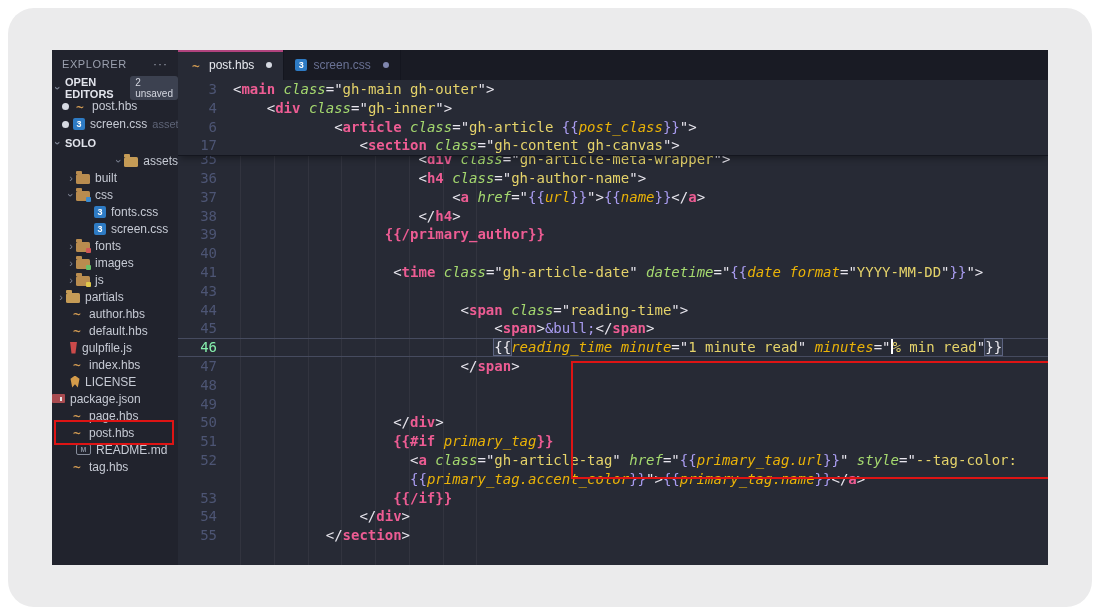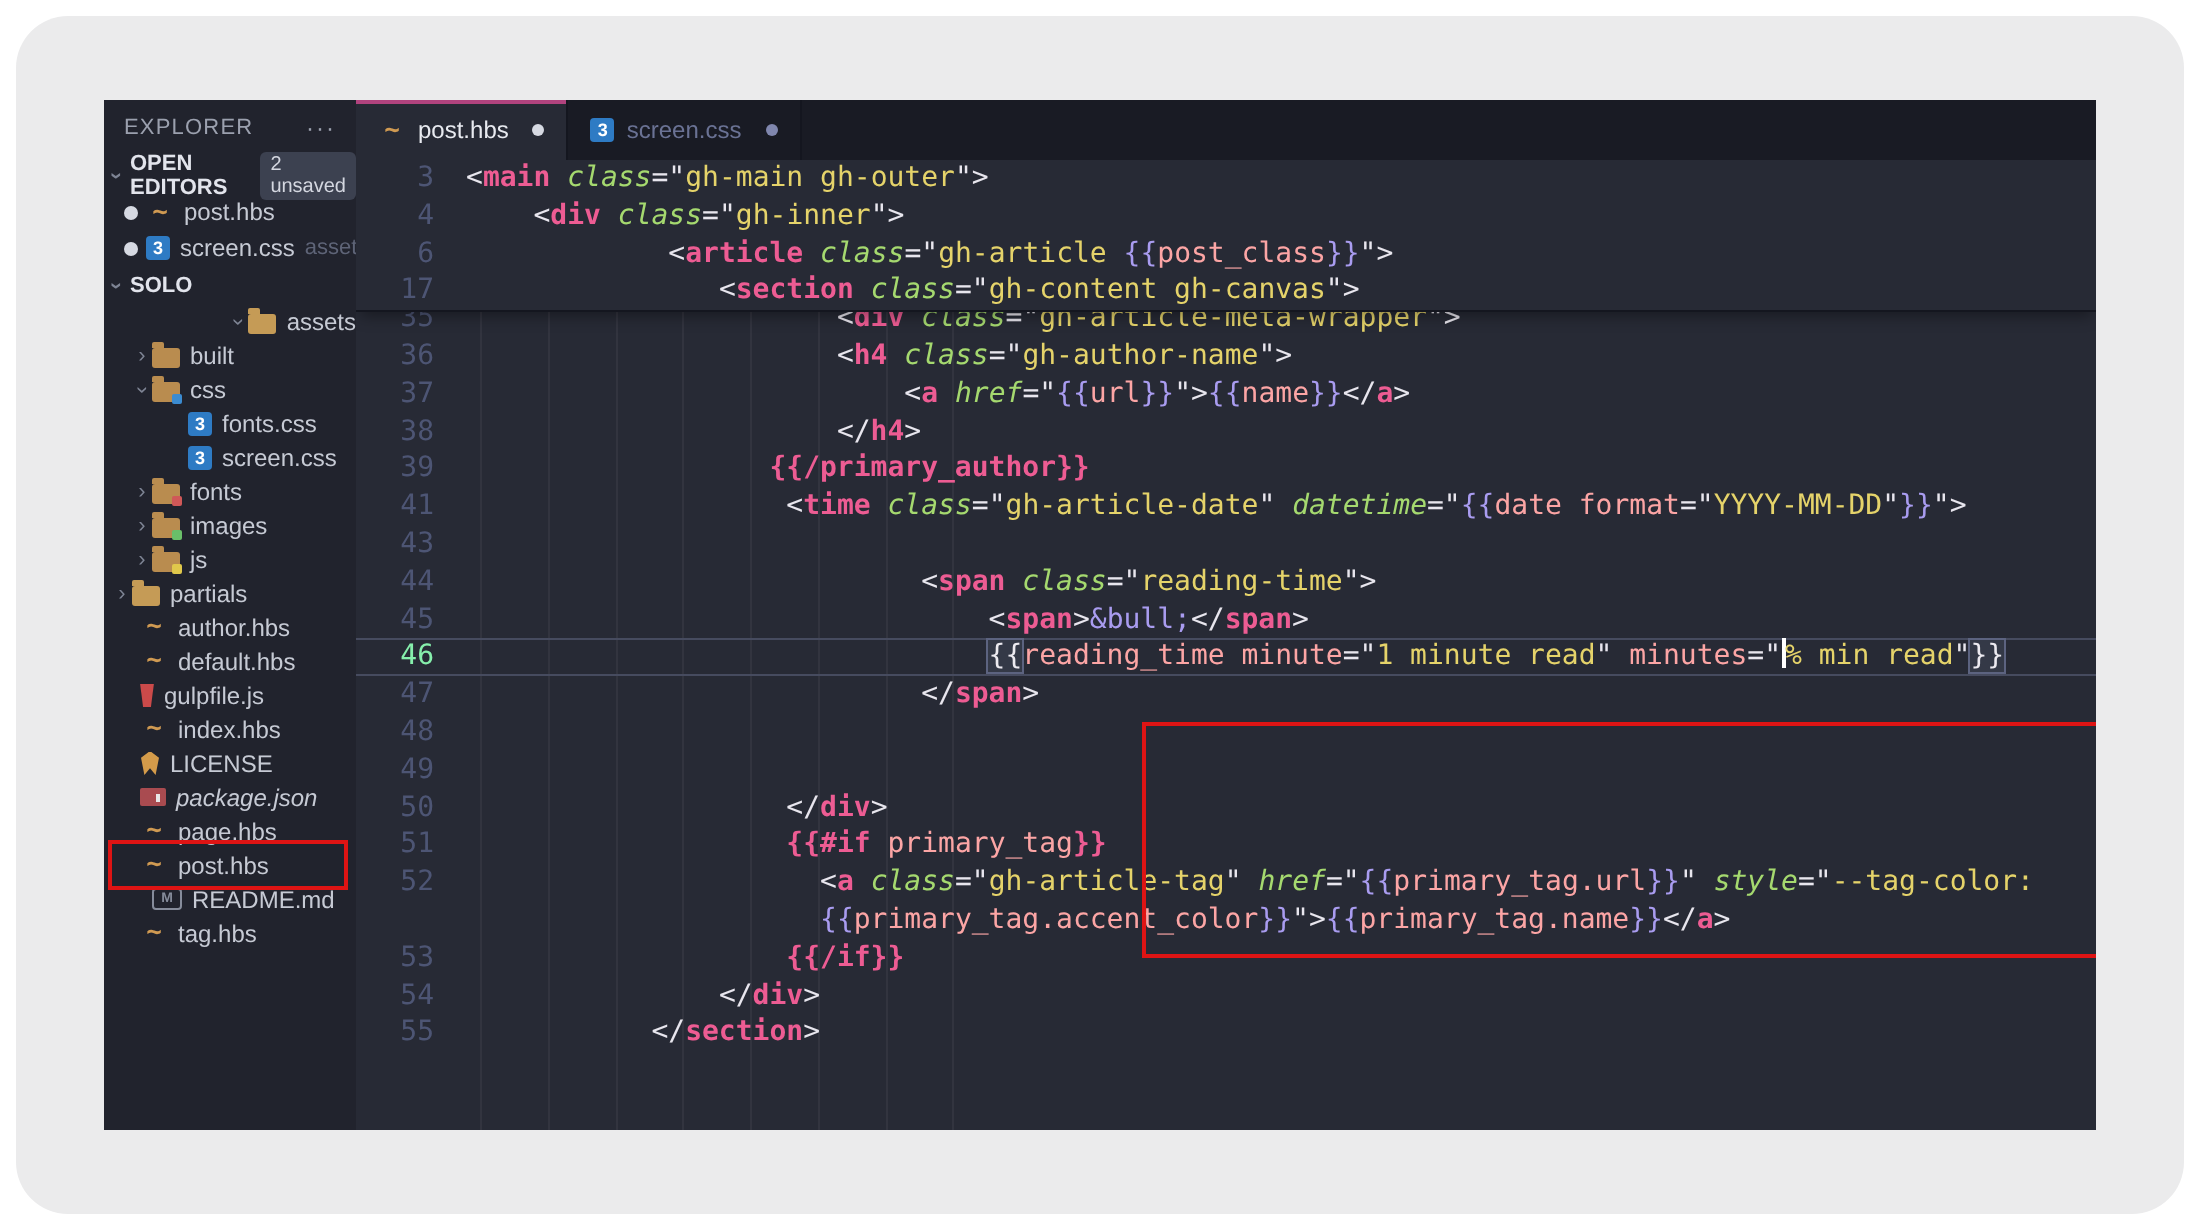--- a/index.html
+++ b/index.html
@@ -59,21 +59,21 @@
   .code-row.cur{box-shadow:inset 0 1px 0 #464b5f, inset 0 -1px 0 #464b5f;}
   .ln{width:55px;flex-shrink:0;text-align:right;padding-right:16px;box-sizing:border-box;
       color:#4d5574;user-select:none;}
   .cur .ln{color:#86efac;}
   .lc{white-space:pre;}
   .tk-pu,.tk-pl{color:#e8e6ee;}
   .tk-tag,.tk-blk{color:#ed5c93;font-weight:bold;}
   .tk-attr{color:#a5d96f;font-style:italic;}
   .tk-str{color:#e5d36a;}
   .tk-mus,.tk-ent{color:#a99cf0;}
-  .tk-var{color:#fca5a5;}
+  .tk-var{color:#eab308;font-style:italic;}
   .tk-bh{color:#eceaf0;background:rgba(125,135,170,.16);box-shadow:0 0 0 1px #5c6380;}
   .cursor{display:inline-block;width:2px;height:15px;background:#ffffff;vertical-align:-2px;}
   
   .anno{position:absolute;border:2px solid #de1414;z-index:6;pointer-events:none;}
   #anno-file{left:2px;top:370px;width:116px;height:21px;}
   #anno-code{left:393px;top:281px;width:596px;height:114px;}
 </style>
 </head>
 <body>
 
@@ -172,21 +172,21 @@
           <span class="lbl">gulpfile.js</span>
         </div>
         <div class="trow" style="padding-left: 18px;">
           <span class="ic icon-hbs">~</span>
           <span class="lbl">index.hbs</span>
         </div>
         <div class="trow" style="padding-left: 18px;">
           <span class="ic icon-ribbon"></span>
           <span class="lbl">LICENSE</span>
         </div>
-        <div class="trow" style="padding-left: 18px; font-style: italic;">
+        <div class="trow" style="">
           <span class="ic icon-npm"></span>
           <span class="lbl">package.json</span>
         </div>
         <div class="trow" style="padding-left: 18px;">
           <span class="ic icon-hbs">~</span>
           <span class="lbl">page.hbs</span>
         </div>
         <div class="trow" style="padding-left: 18px;">
           <span class="ic icon-hbs">~</span>
           <span class="lbl">post.hbs</span>
@@ -260,20 +260,24 @@
           </div>
           <div class="code-row">
             <span class="ln">38</span>
             <span class="lc">                      <span class="tk-pu">&lt;/</span><span class="tk-tag">h4</span><span class="tk-pu">&gt;</span></span>
           </div>
           <div class="code-row">
             <span class="ln">39</span>
             <span class="lc">                  <span class="tk-blk">{{/primary_author}}</span></span>
           </div>
           <div class="code-row">
+            <span class="ln">40</span>
+            <span class="lc"></span>
+          </div>
+          <div class="code-row">
             <span class="ln">41</span>
             <span class="lc">                   <span class="tk-pu">&lt;</span><span class="tk-tag">time</span><span class="tk-pl"> </span><span class="tk-attr">class</span><span class="tk-pu">="</span><span class="tk-str">gh-article-date</span><span class="tk-pu">" </span><span class="tk-attr">datetime</span><span class="tk-pu">="</span><span class="tk-mus">{{</span><span class="tk-var">date</span><span class="tk-pl"> </span><span class="tk-var">format</span><span class="tk-pu">="</span><span class="tk-str">YYYY-MM-DD</span><span class="tk-pu">"</span><span class="tk-mus">}}</span><span class="tk-pu">"&gt;</span></span>
           </div>
           <div class="code-row">
             <span class="ln">43</span>
             <span class="lc"></span>
           </div>
           <div class="code-row">
             <span class="ln">44</span>
             <span class="lc">                           <span class="tk-pu">&lt;</span><span class="tk-tag">span</span><span class="tk-pl"> </span><span class="tk-attr">class</span><span class="tk-pu">="</span><span class="tk-str">reading-time</span><span class="tk-pu">"&gt;</span></span>

